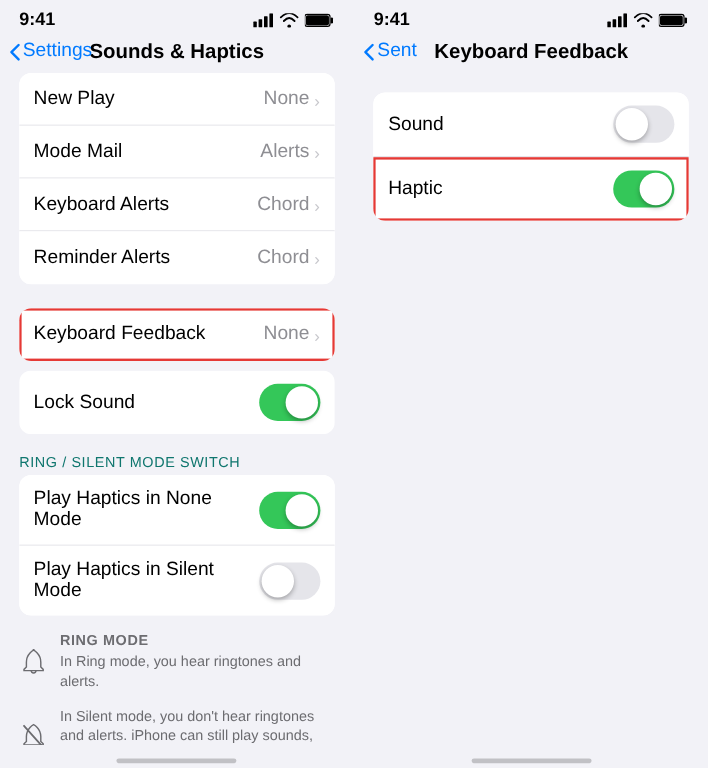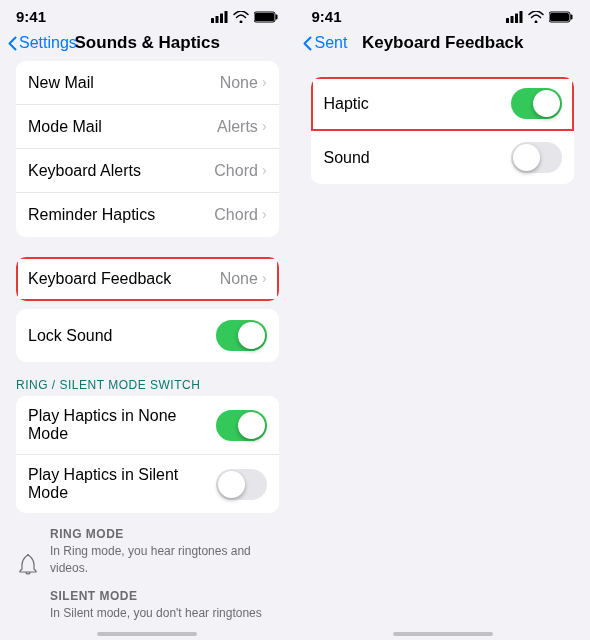--- a/index.html
+++ b/index.html
@@ -99,21 +99,21 @@
     }
     .list-item:last-child {
       border-bottom: none;
     }
     .list-item-label {
       font-size: 16px;
       color: #000;
     }
     .list-item-right {
       display: flex;
-      align-items: flex-start;
+      align-items: flex-end;
       gap: 4px;
     }
     .list-item-value {
       font-size: 16px;
       color: #8e8e93;
     }
     .chevron {
       color: #c7c7cc;
       font-size: 14px;
     }
@@ -160,21 +160,21 @@
     .mode-icon {
       width: 24px;
       height: 24px;
       display: flex;
       align-items: center;
       justify-content: center;
       flex-shrink: 0;
     }
     .ring-silent-section {
       display: flex;
-      align-items: flex-end;
+      align-items: center;
       gap: 10px;
       padding: 6px 16px;
     }
     .ring-silent-text {
       flex: 1;
     }
     .ring-silent-title {
       font-size: 12px;
       font-weight: 600;
       color: #6c6c70;
@@ -241,42 +241,42 @@
       </svg>
       <span>Settings</span>
     </div>
     <span class="nav-title">Sounds &amp; Haptics</span>
   </div>
 
   <div class="settings-content">
 
     <div class="list-group">
       <div class="list-item">
-        <span class="list-item-label">New Mail</span>
+        <span class="list-item-label">New Play</span>
         <div class="list-item-right">
           <span class="list-item-value">None</span>
           <span class="chevron">›</span>
         </div>
       </div>
       <div class="list-item">
         <span class="list-item-label">Mode Mail</span>
         <div class="list-item-right">
           <span class="list-item-value">Alerts</span>
           <span class="chevron">›</span>
         </div>
       </div>
       <div class="list-item">
         <span class="list-item-label">Keyboard Alerts</span>
         <div class="list-item-right">
           <span class="list-item-value">Chord</span>
           <span class="chevron">›</span>
         </div>
       </div>
       <div class="list-item">
-        <span class="list-item-label">Reminder Haptics</span>
+        <span class="list-item-label">Reminder Alerts</span>
         <div class="list-item-right">
           <span class="list-item-value">Chord</span>
           <span class="chevron">›</span>
         </div>
       </div>
     </div>
 
     <div class="list-group" style="margin-bottom:8px;">
       <div class="list-item highlighted">
         <span class="list-item-label">Keyboard Feedback</span>
@@ -315,34 +315,33 @@
     <div class="ring-silent-section">
       <div class="mode-icon">
         <svg width="20" height="22" viewBox="0 0 20 22" fill="#6c6c70">
           <path d="M10 1C10 1 4 4 4 11V15L2 17V18H18V17L16 15V11C16 4 10 1 10 1Z" stroke="#6c6c70" stroke-width="1.2" fill="none"></path>
           <path d="M8 18C8 19.1 8.9 20 10 20C11.1 20 12 19.1 12 18" stroke="#6c6c70" stroke-width="1.2" fill="none"></path>
           <line x1="10" y1="1" x2="10" y2="0" stroke="#6c6c70" stroke-width="1.5" stroke-linecap="round"></line>
         </svg>
       </div>
       <div class="ring-silent-text">
         <div class="ring-silent-title">Ring Mode</div>
-        <div class="ring-silent-desc">In Ring mode, you hear ringtones and videos.</div>
+        <div class="ring-silent-desc">In Ring mode, you hear ringtones and alerts.</div>
       </div>
     </div>
 
     <div class="ring-silent-section" style="margin-bottom:8px;">
       <div class="mode-icon">
         <svg width="20" height="22" viewBox="0 0 20 22" fill="none">
           <path d="M10 1C10 1 4 4 4 11V15L2 17V18H18V17L16 15V11C16 4 10 1 10 1Z" stroke="#6c6c70" stroke-width="1.2" fill="none"></path>
           <path d="M8 18C8 19.1 8.9 20 10 20C11.1 20 12 19.1 12 18" stroke="#6c6c70" stroke-width="1.2" fill="none"></path>
           <line x1="2" y1="2" x2="18" y2="20" stroke="#6c6c70" stroke-width="1.5" stroke-linecap="round"></line>
         </svg>
       </div>
       <div class="ring-silent-text">
-        <div class="ring-silent-title">Silent Mode</div>
         <div class="ring-silent-desc">In Silent mode, you don't hear ringtones and alerts. iPhone can still play sounds, like when you play music or videos.</div>
       </div>
     </div>
 
   </div>
 
   <div class="bottom-bar">
     <div class="home-indicator"></div>
   </div>
 </div>
@@ -381,32 +380,32 @@
       <span>Sent</span>
     </div>
     <span class="nav-title">Keyboard Feedback</span>
   </div>
 
   <div class="settings-content">
     <div style="height:16px;"></div>
 
     <div class="list-group" style="margin-bottom:8px;">
 
+      <div class="list-item">
+        <span class="list-item-label">Sound</span>
+        <div class="toggle off">
+          <div class="toggle-knob"></div>
+        </div>
+      </div>
+
       <div class="list-item highlighted">
         <span class="list-item-label">Haptic</span>
         <div class="toggle on">
           <div class="toggle-knob"></div>
         </div>
       </div>
-
-      <div class="list-item">
-        <span class="list-item-label">Sound</span>
-        <div class="toggle off">
-          <div class="toggle-knob"></div>
-        </div>
-      </div>
     </div>
   </div>
 
   <div class="bottom-bar">
     <div class="home-indicator"></div>
   </div>
 </div>
 
 </body></html>

